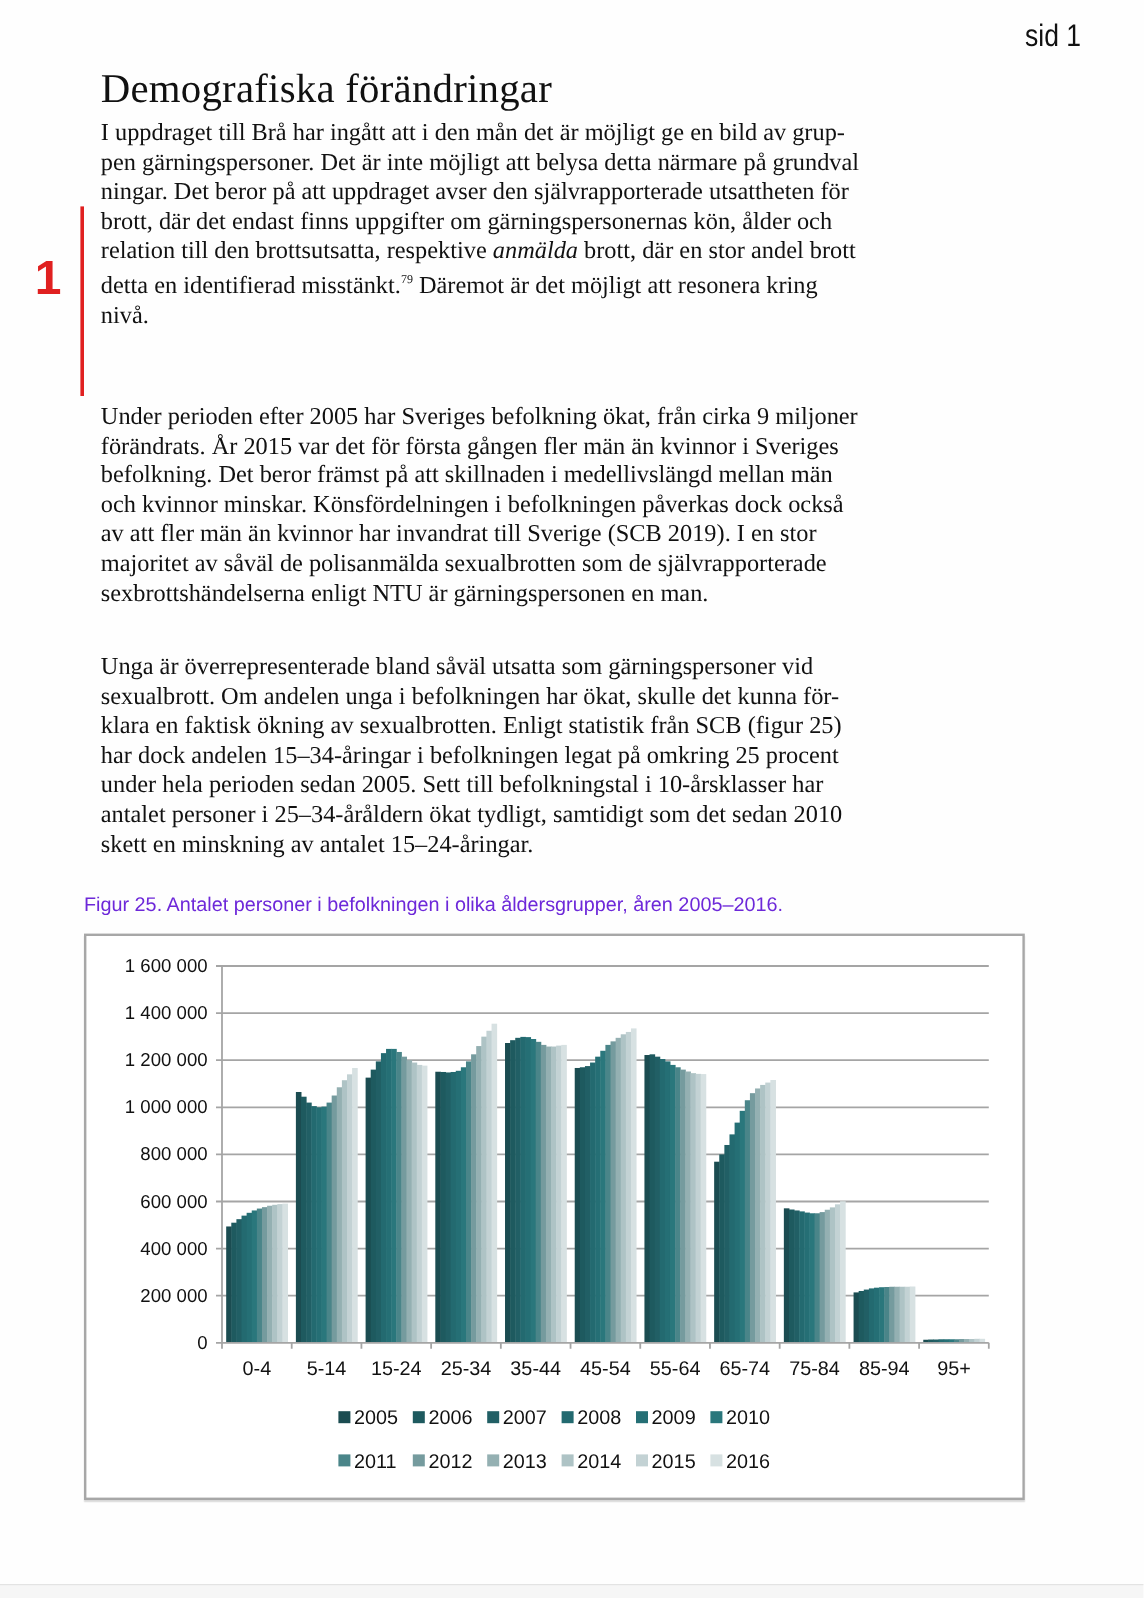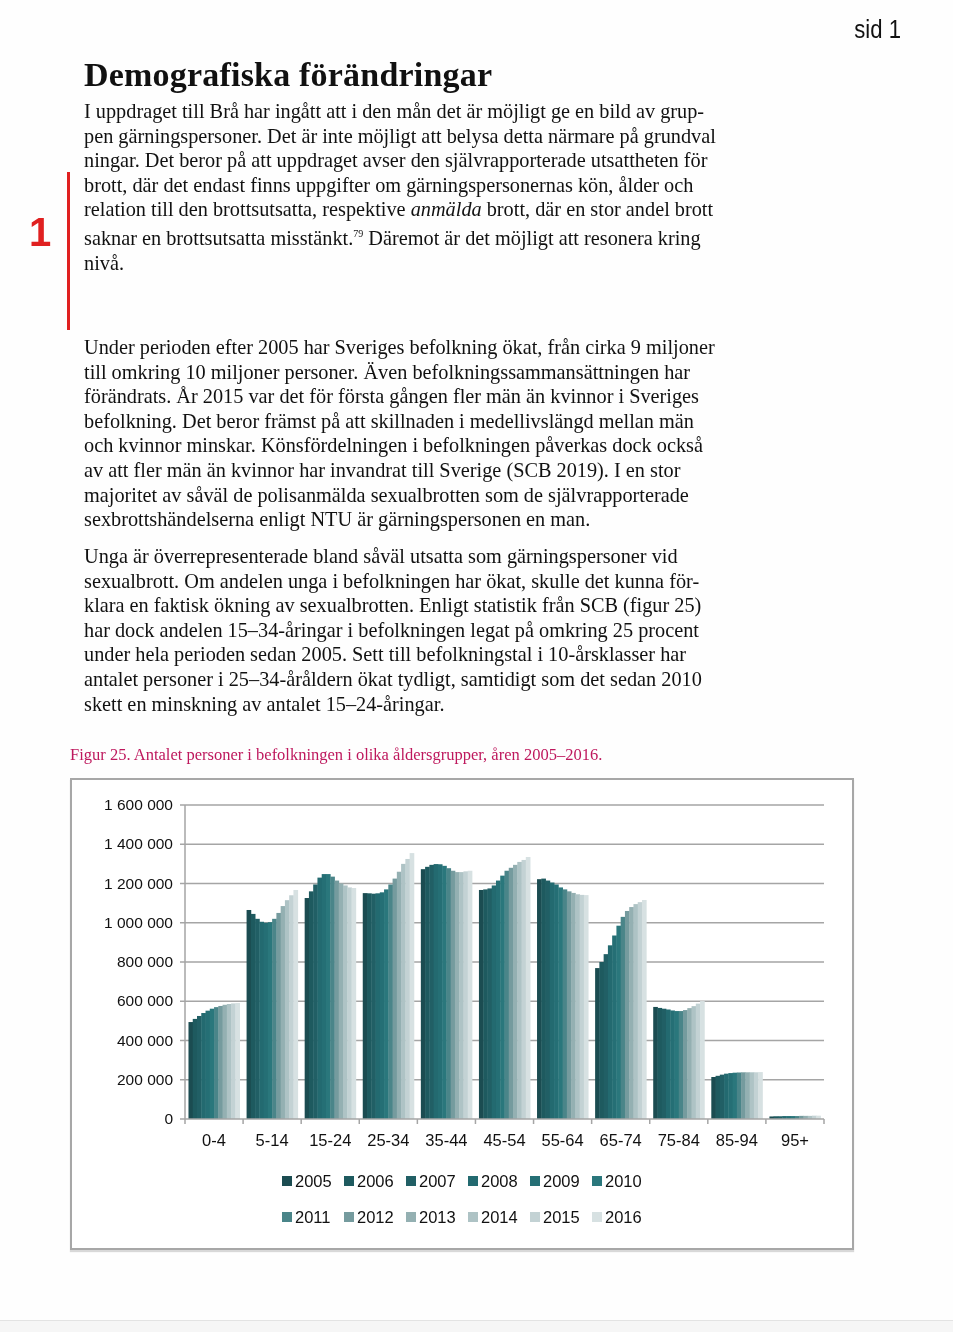--- a/index.html
+++ b/index.html
@@ -1,55 +1,54 @@
 <!DOCTYPE html>
 <html><head>
 <meta charset="utf-8">
 <style>
   html, body { margin: 0; padding: 0; }
   body { width: 953px; height: 1332px; background: #fefefe; position: relative; overflow: hidden; font-family: "Liberation Serif", serif; color: #111; }
   .page-number { position: absolute; right: 52px; top: 14px; font-family: "Liberation Sans", sans-serif; font-size: 26px; transform: scaleX(0.85); transform-origin: right top; color: #111; }
-  .doc-title { position: absolute; left: 84px; top: 56px; font-size: 34px; font-weight: bold; margin: 0; letter-spacing: 0.2px; }
+  .doc-title { position: absolute; left: 84px; top: 56px; font-size: 34px; font-weight: normal; margin: 0; letter-spacing: 0.2px; }
   .para { position: absolute; left: 84px; width: 730px; font-size: 20.3px; line-height: 24.6px; margin: 0; }
   .p1 { top: 99px; }
   .p2 { top: 335px; }
   .p3 { top: 544px; }
   .line { display: block; white-space: nowrap; }
   .ul { text-decoration-color: #e0201a; text-decoration-thickness: 2px; text-underline-offset: 4px; }
   sup { font-size: 10px; vertical-align: 8px; }
   .margin-bar { position: absolute; left: 67px; top: 172px; width: 3px; height: 158px; background: #e02020; }
   .margin-num { position: absolute; left: 29px; top: 210px; font-family: "Liberation Sans", sans-serif; font-weight: bold; font-size: 40px; color: #e02020; }
-  .fig-caption { position: absolute; left: 70px; top: 745px; font-family: Liberation Serif, serif; font-size: 16.5px; color: #be185d; }
+  .fig-caption { position: absolute; left: 70px; top: 745px; font-family: Liberation Sans, sans-serif; font-size: 16.5px; color: #6d28d9; }
   .fig-box { position: absolute; left: 70px; top: 778px; width: 780px; height: 468px; border: 2px solid #a7a7a7; box-shadow: 0 2px 1px #d8d8d8; background: #fff; }
   .bottom-bar { position: absolute; left: 0; top: 1320px; width: 953px; height: 12px; background: #f6f6f6; border-top: 1px solid #e3e3e3; }
   svg text { font-family: "Liberation Sans", sans-serif; }
 </style>
 </head>
 <body>
 
 <div class="page-number">sid 1</div>
 
 <h1 class="doc-title">Demografiska förändringar</h1>
 
 <div class="margin-bar"></div>
 <div class="margin-num">1</div>
 
 <p class="para p1">
   <span class="line">I uppdraget till Brå har ingått att i den mån det är möjligt ge en bild av grup-</span>
   <span class="line">pen gärningspersoner. Det är inte möjligt att belysa detta närmare på grundval</span>
   <span class="line">ningar. Det beror på att uppdraget avser den självrapporterade utsattheten för</span>
   <span class="line">brott, där det endast finns uppgifter om gärningspersonernas kön, ålder och</span>
   <span class="line"><span>relation till den brottsutsatta, respektive </span><i>anmälda</i><span> brott, där en stor andel brott</span></span>
-  <span class="line"><span>saknar en brottsutsatta misstänkt.</span><sup>79</sup><span class="ul"> Däremot är det möjligt att resonera kring</span></span>
+  <span class="line"><span>detta en identifierad misstänkt.</span><sup>79</sup><span class="ul"> Däremot är det möjligt att resonera kring</span></span>
   <span class="line"><span class="ul">nivå.</span></span>
 </p>
 
 <p class="para p2">
   <span class="line">Under perioden efter 2005 har Sveriges befolkning ökat, från cirka 9 miljoner</span>
-  <span class="line">till omkring 10 miljoner personer. Även befolkningssammansättningen har</span>
   <span class="line">förändrats. År 2015 var det för första gången fler män än kvinnor i Sveriges</span>
   <span class="line">befolkning. Det beror främst på att skillnaden i medellivslängd mellan män</span>
   <span class="line">och kvinnor minskar. Könsfördelningen i befolkningen påverkas dock också</span>
   <span class="line">av att fler män än kvinnor har invandrat till Sverige (SCB 2019). I en stor</span>
   <span class="line">majoritet av såväl de polisanmälda sexualbrotten som de självrapporterade</span>
   <span class="line">sexbrottshändelserna enligt NTU är gärningspersonen en man.</span>
 </p>
 
 <p class="para p3">
   <span class="line">Unga är överrepresenterade bland såväl utsatta som gärningspersoner vid</span>

